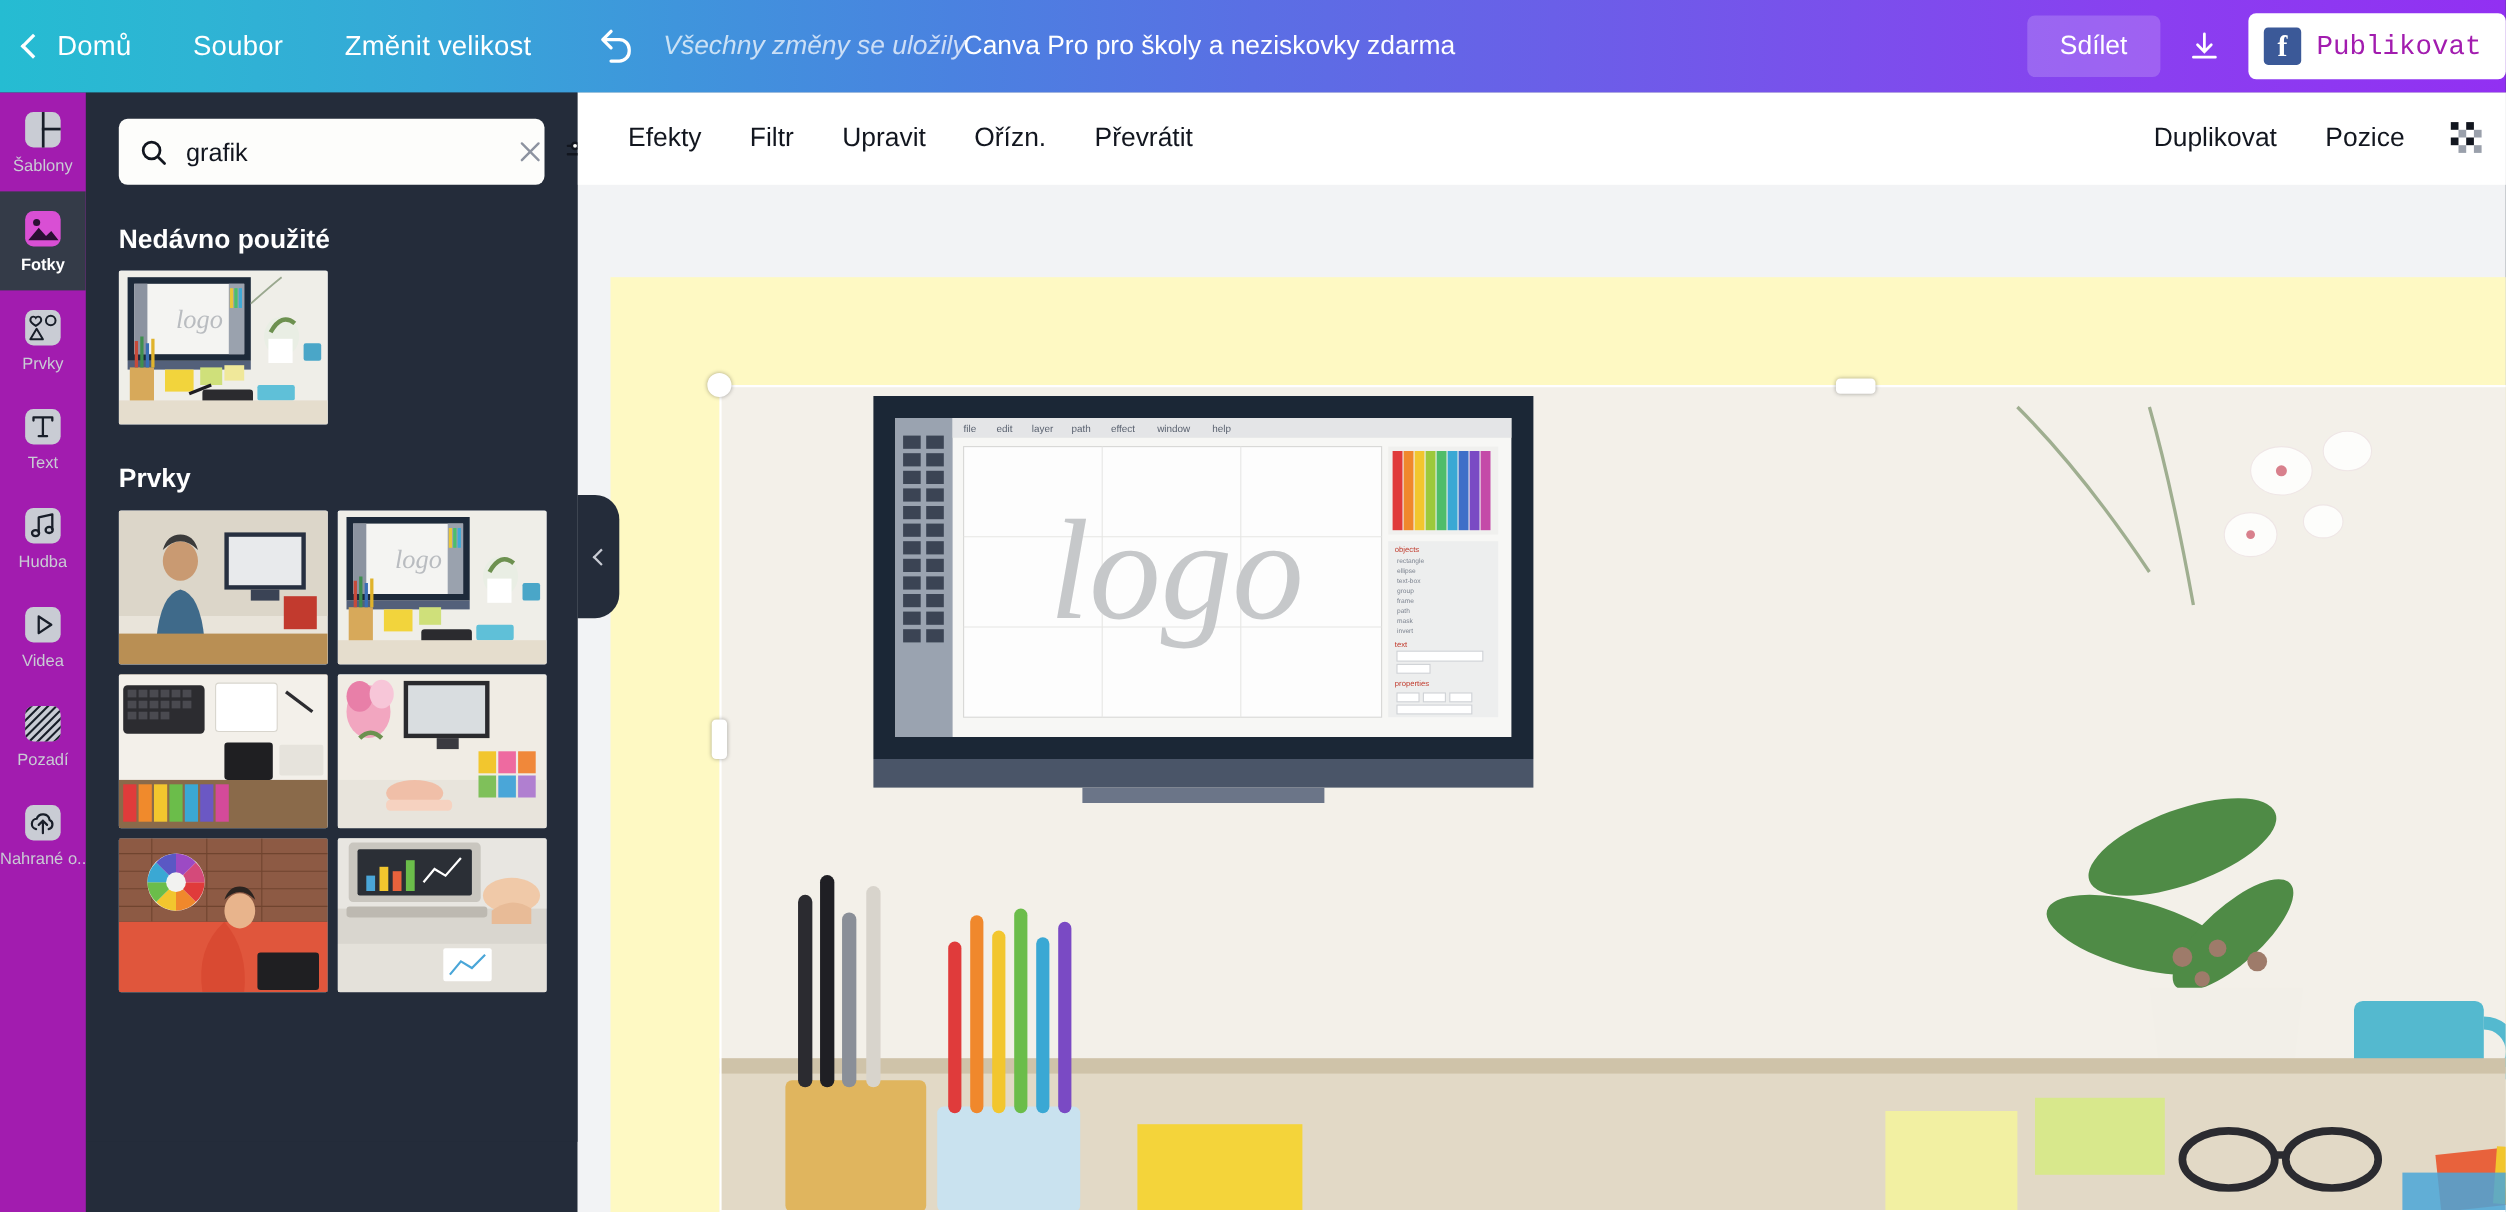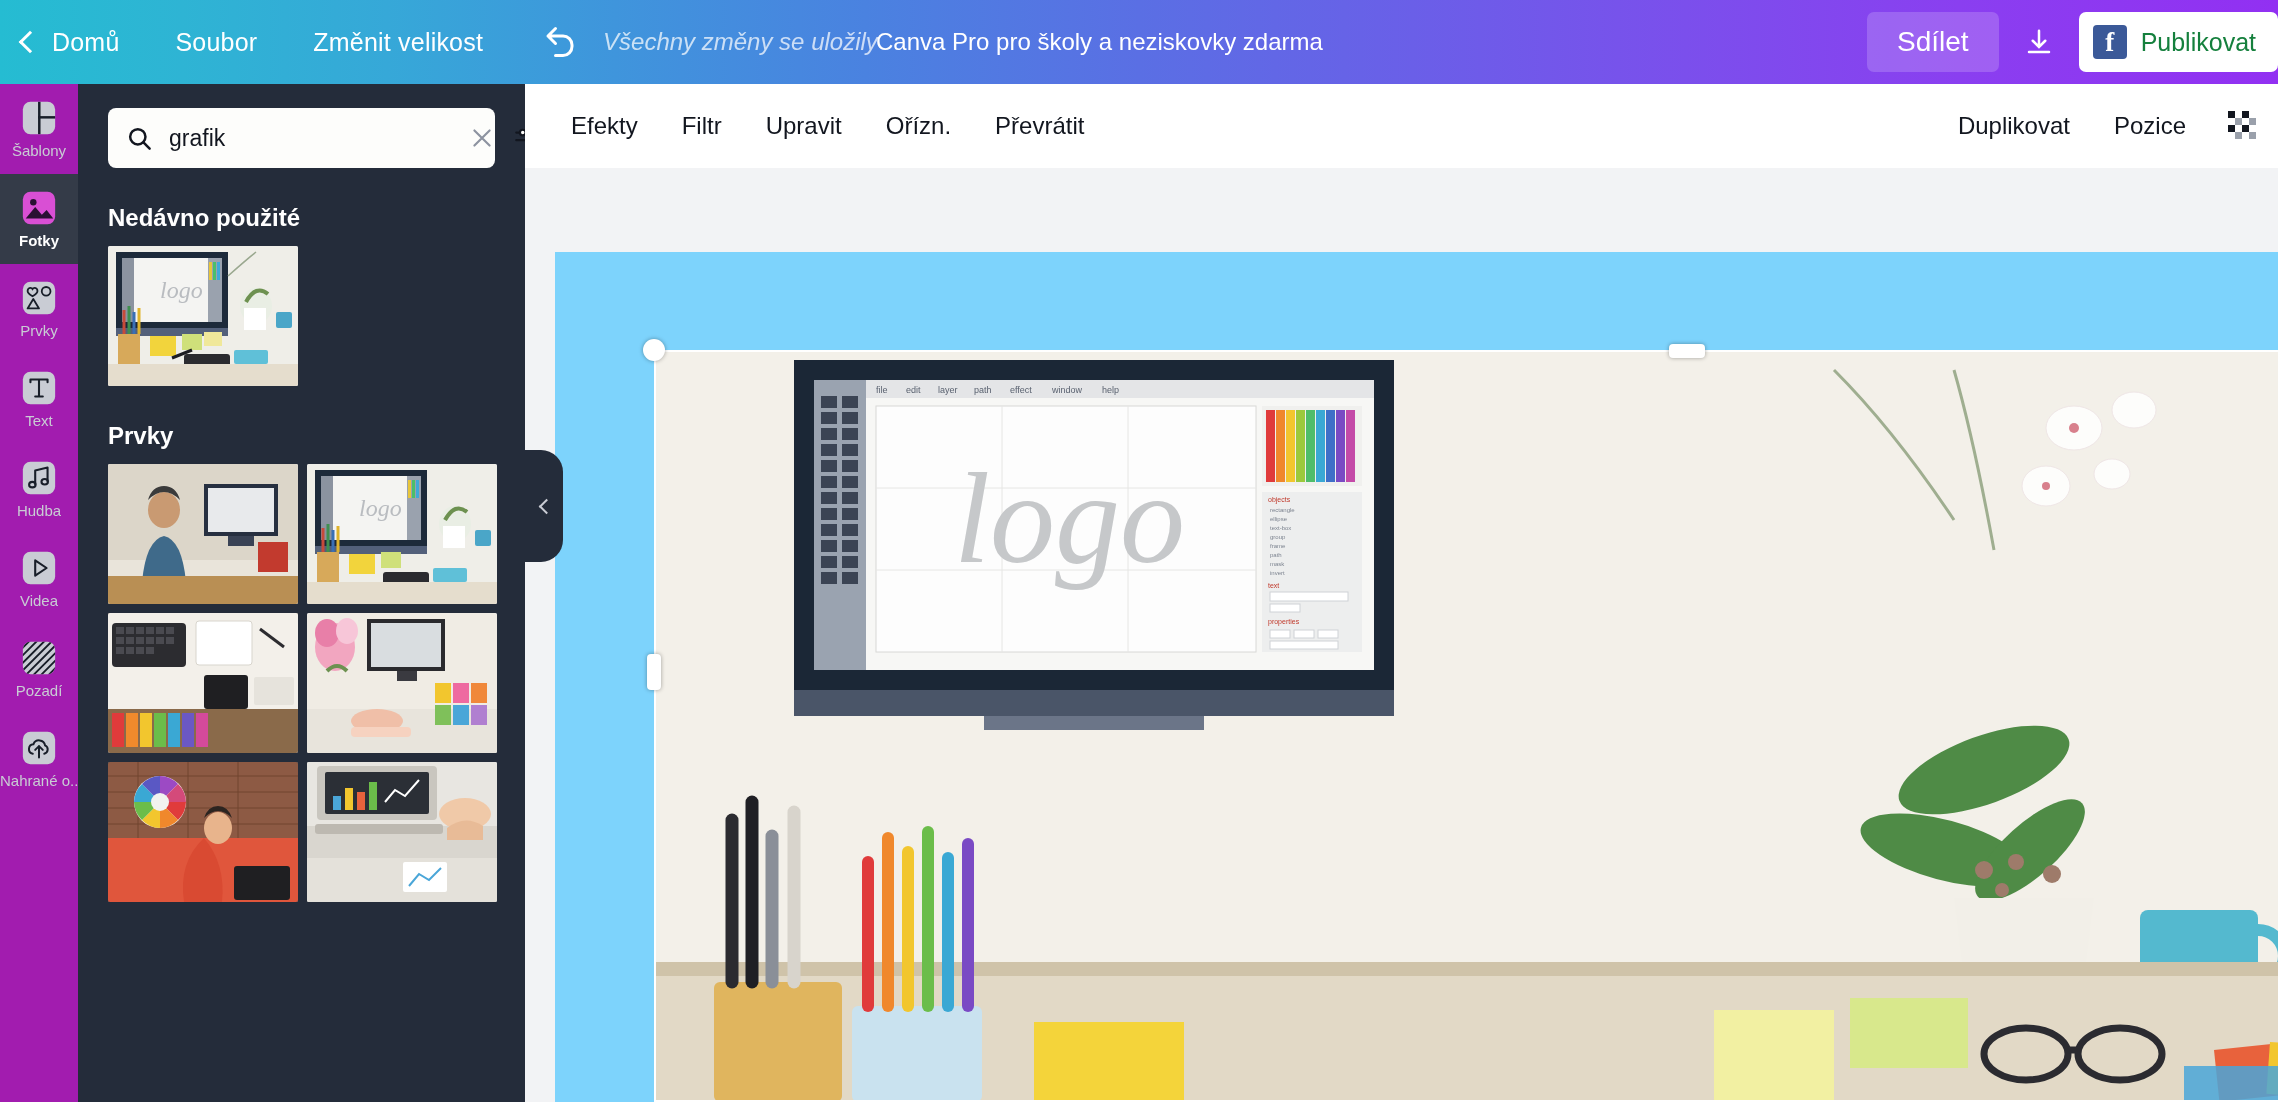--- a/index.html
+++ b/index.html
@@ -54,21 +54,21 @@
   }
   .tb-right {
     position: absolute; right: 0; top: 0; height: 84px;
     display: flex; align-items: center; gap: 12px;
     padding-right: 0;
   }
   .btn-share {
     background: rgba(255,255,255,.18);
     border-radius: 7px;
     padding: 14px 30px;
-    font-size: 28px; color: #fff; cursor: pointer;
+    font-size: 24px; color: #fff; cursor: pointer;
     white-space: nowrap;
   }
   .btn-download {
     width: 56px; height: 56px; border-radius: 7px;
     display: flex; align-items: center; justify-content: center;
     cursor: pointer;
   }
   .btn-download svg { width: 30px; height: 32px; }
   .btn-publish {
     background: #fff; border-radius: 7px;
@@ -77,21 +77,21 @@
     cursor: pointer;
   }
   .fb-sq {
     width: 34px; height: 34px; border-radius: 4px;
     background: #3b5998; color: #fff;
     font-family: "Liberation Serif", serif;
     font-weight: bold; font-size: 27px;
     display: flex; align-items: center; justify-content: center;
     line-height: 1;
   }
-  .btn-publish .lbl { font-size: 25px; color: #15803d; white-space: nowrap; }
+  .btn-publish .lbl { font-size: 25px; color: #a21caf; white-space: nowrap; font-family: Liberation Mono, monospace; }
 
   
   .rail {
     position: absolute; top: 84px; left: 0;
     width: 78px; height: 1018px;
     background: #a21caf;
     z-index: 30;
     overflow: hidden;
   }
   .rail-item {
@@ -188,21 +188,21 @@
   .grid-ico svg { width: 34px; height: 34px; display: block; }
 
   
   .canvas-area {
     position: absolute; top: 84px; left: 0;
     width: 1753px; height: 934px; overflow: hidden;
   }
   .canvas {
     position: absolute; left: 30px; top: 84px;
     width: 1723px; height: 850px;
-    background: #7dd3fc;
+    background: #fef9c3;
     overflow: hidden;
   }
   .photo {
     position: absolute; left: 99px; top: 98px;
     width: 1654px; height: 752px;
     overflow: hidden;
   }
   .photo svg { width: 100%; height: 100%; display: block; }
   .sel-box {
     position: absolute; left: 99px; top: 98px;

